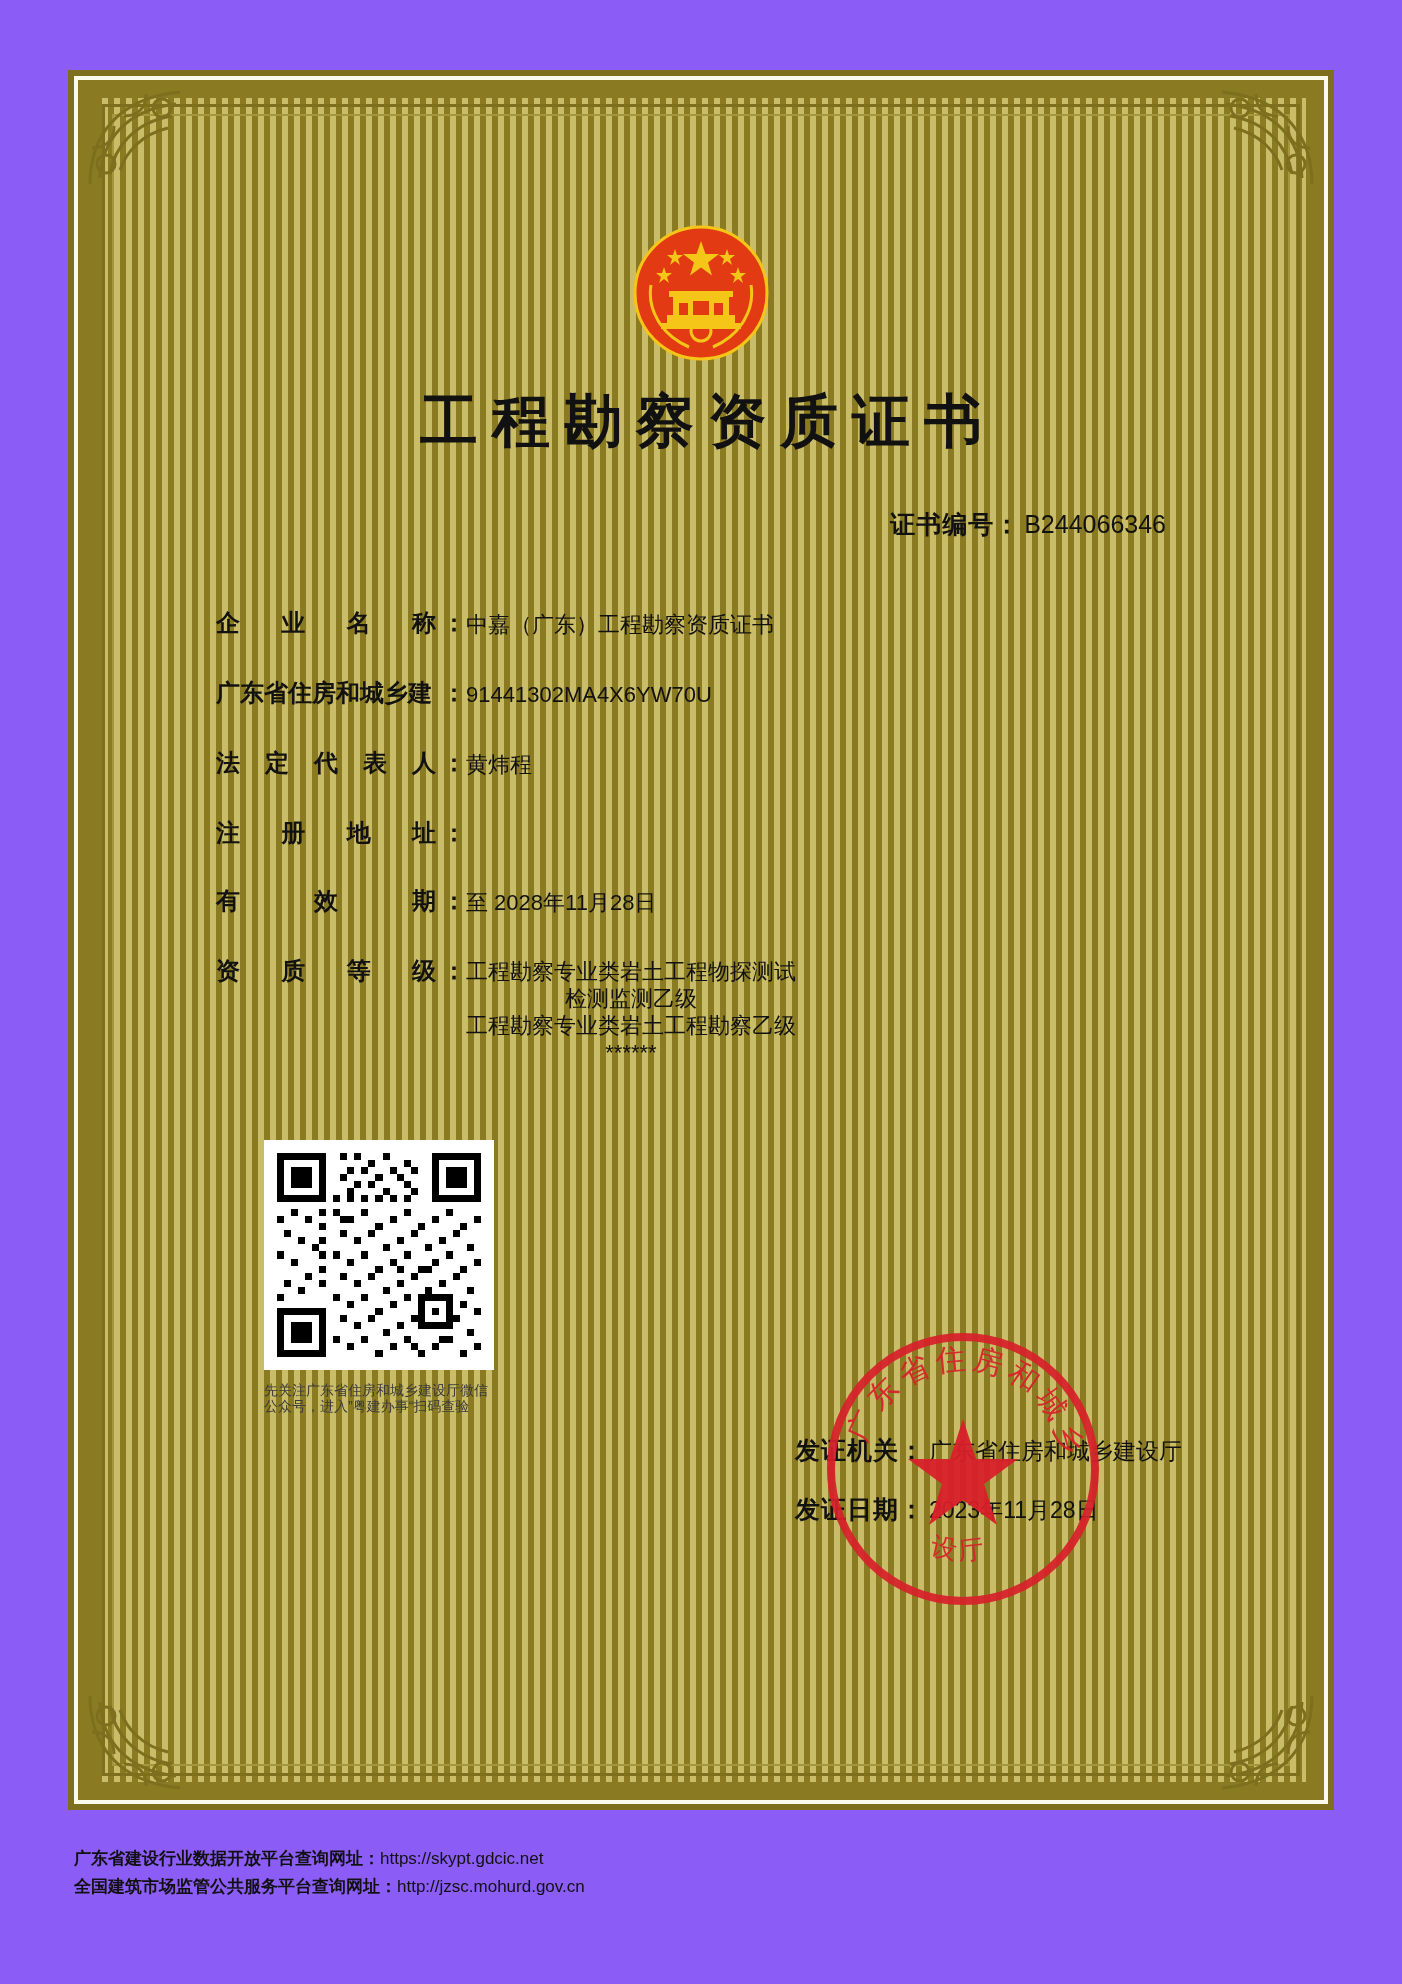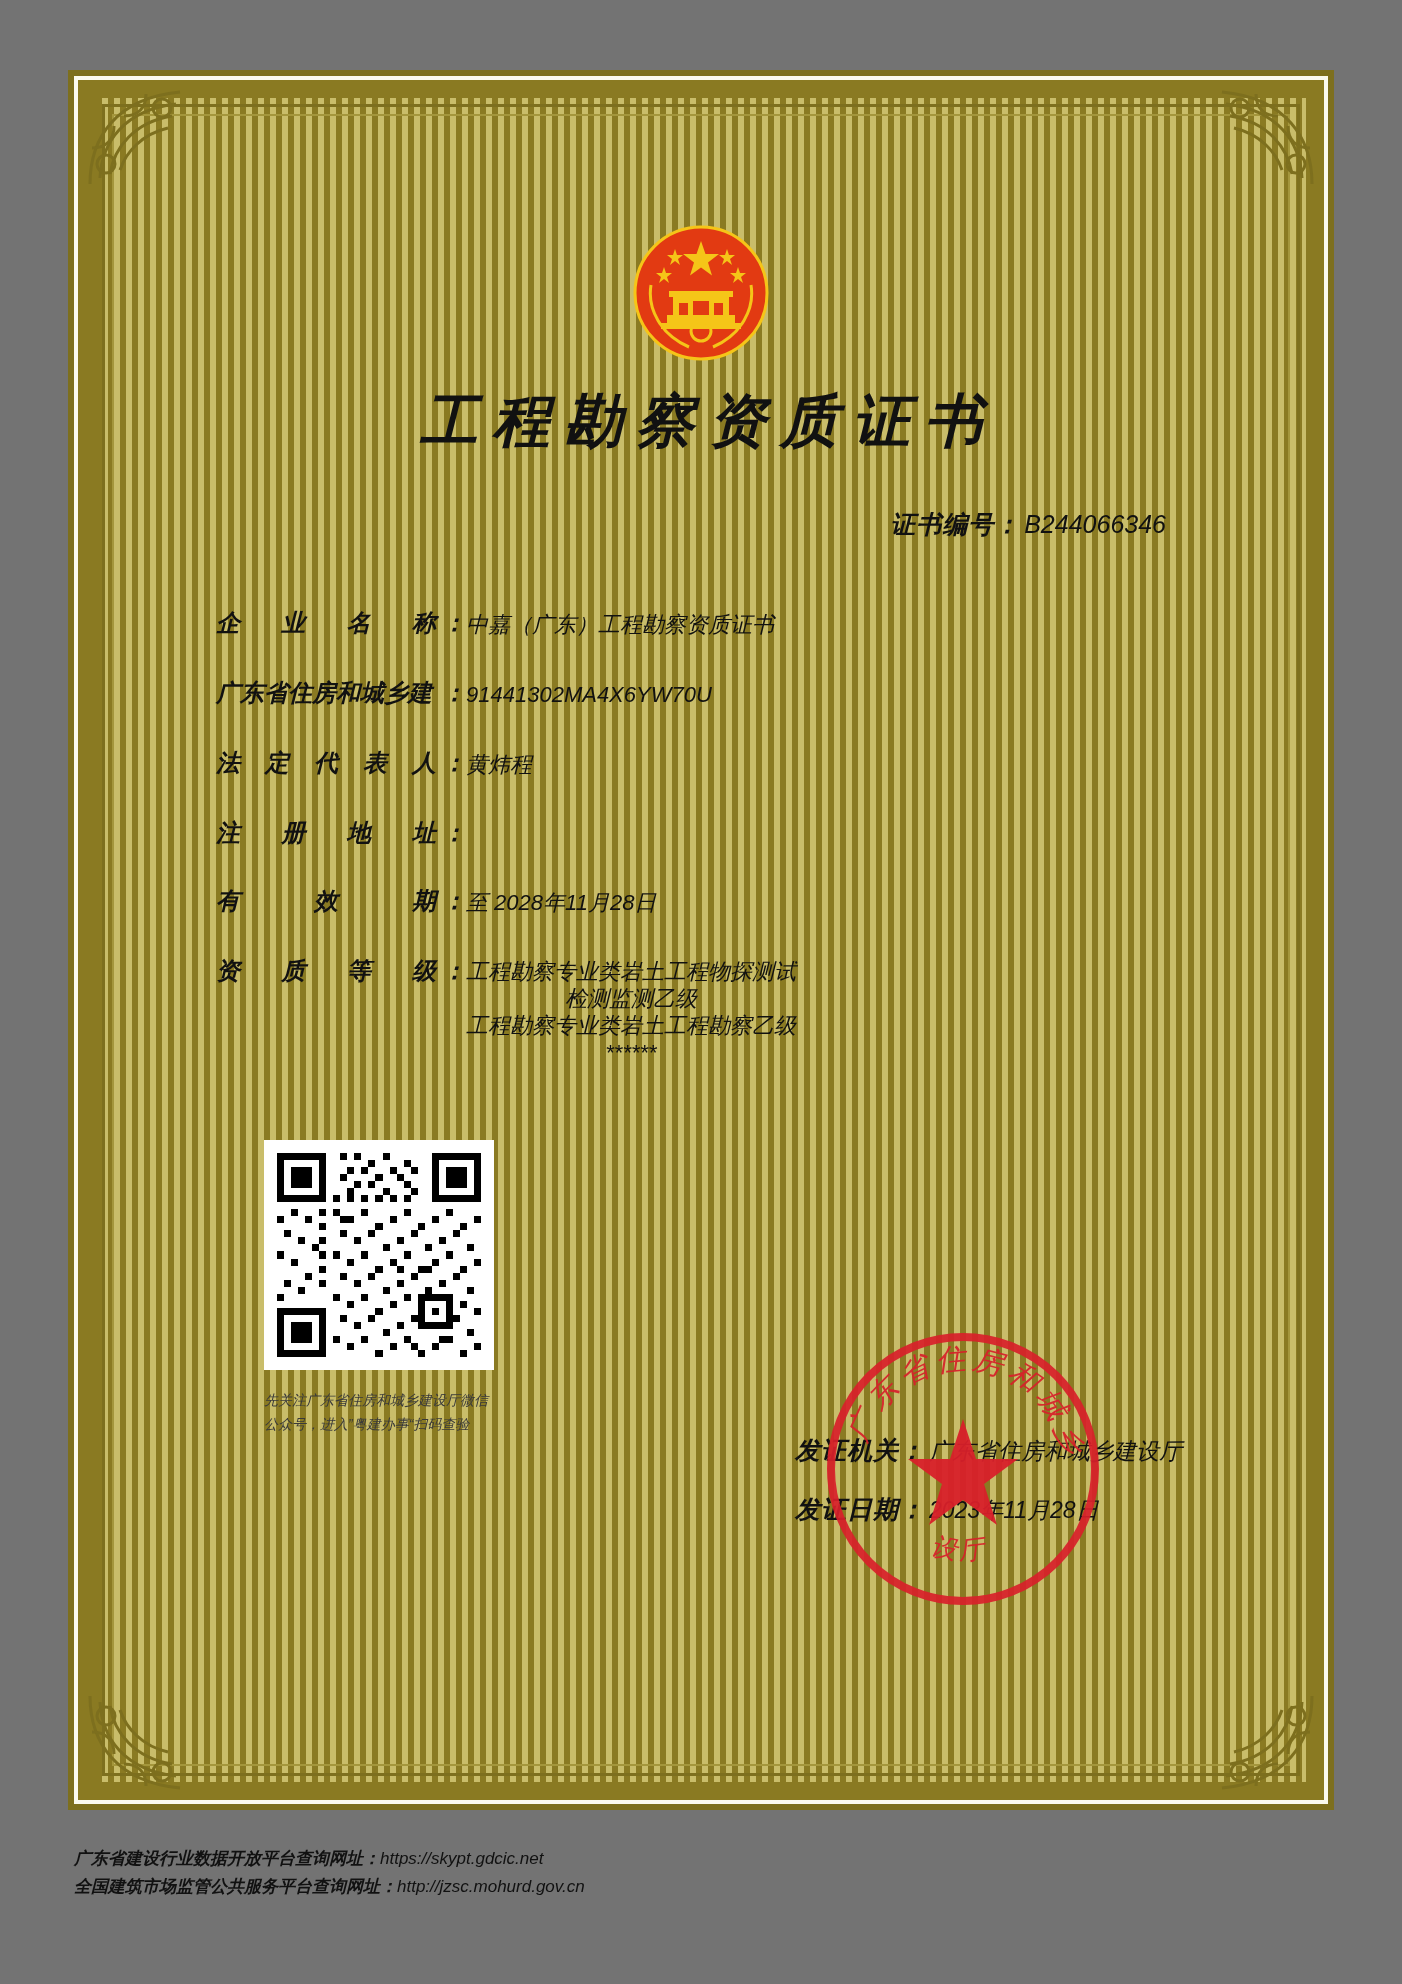--- a/index.html
+++ b/index.html
@@ -14,22 +14,21 @@
     position: relative;
     overflow: hidden;
   }
 
   
   .page {
     position: absolute;
     left: 0; top: 0;
     width: 1402px;
     height: 1984px;
-    background: #737373;
-    font-style: italic;
+    background: #8b5cf6;
   }
 
   
   .cert {
     position: absolute;
     left: 68px;
     top: 70px;
     width: 1266px;
     height: 1740px;
     background: #fbfaef;
@@ -189,24 +188,24 @@
     width: 230px;
   }
   .qr-img {
     width: 204px;
     height: 204px;
     background: #ffffff;
     padding: 13px;
     box-sizing: content-box;
   }
   .qr-caption {
-    margin-top: 18px;
+    margin-top: 12px;
     width: 230px;
     font-size: 14px;
-    line-height: 24px;
+    line-height: 16px;
     color: #3a3a3a;
   }
 
   
   .issue-block {
     position: absolute;
     right: 104px;
     bottom: 210px;
     text-align: left;
   }

